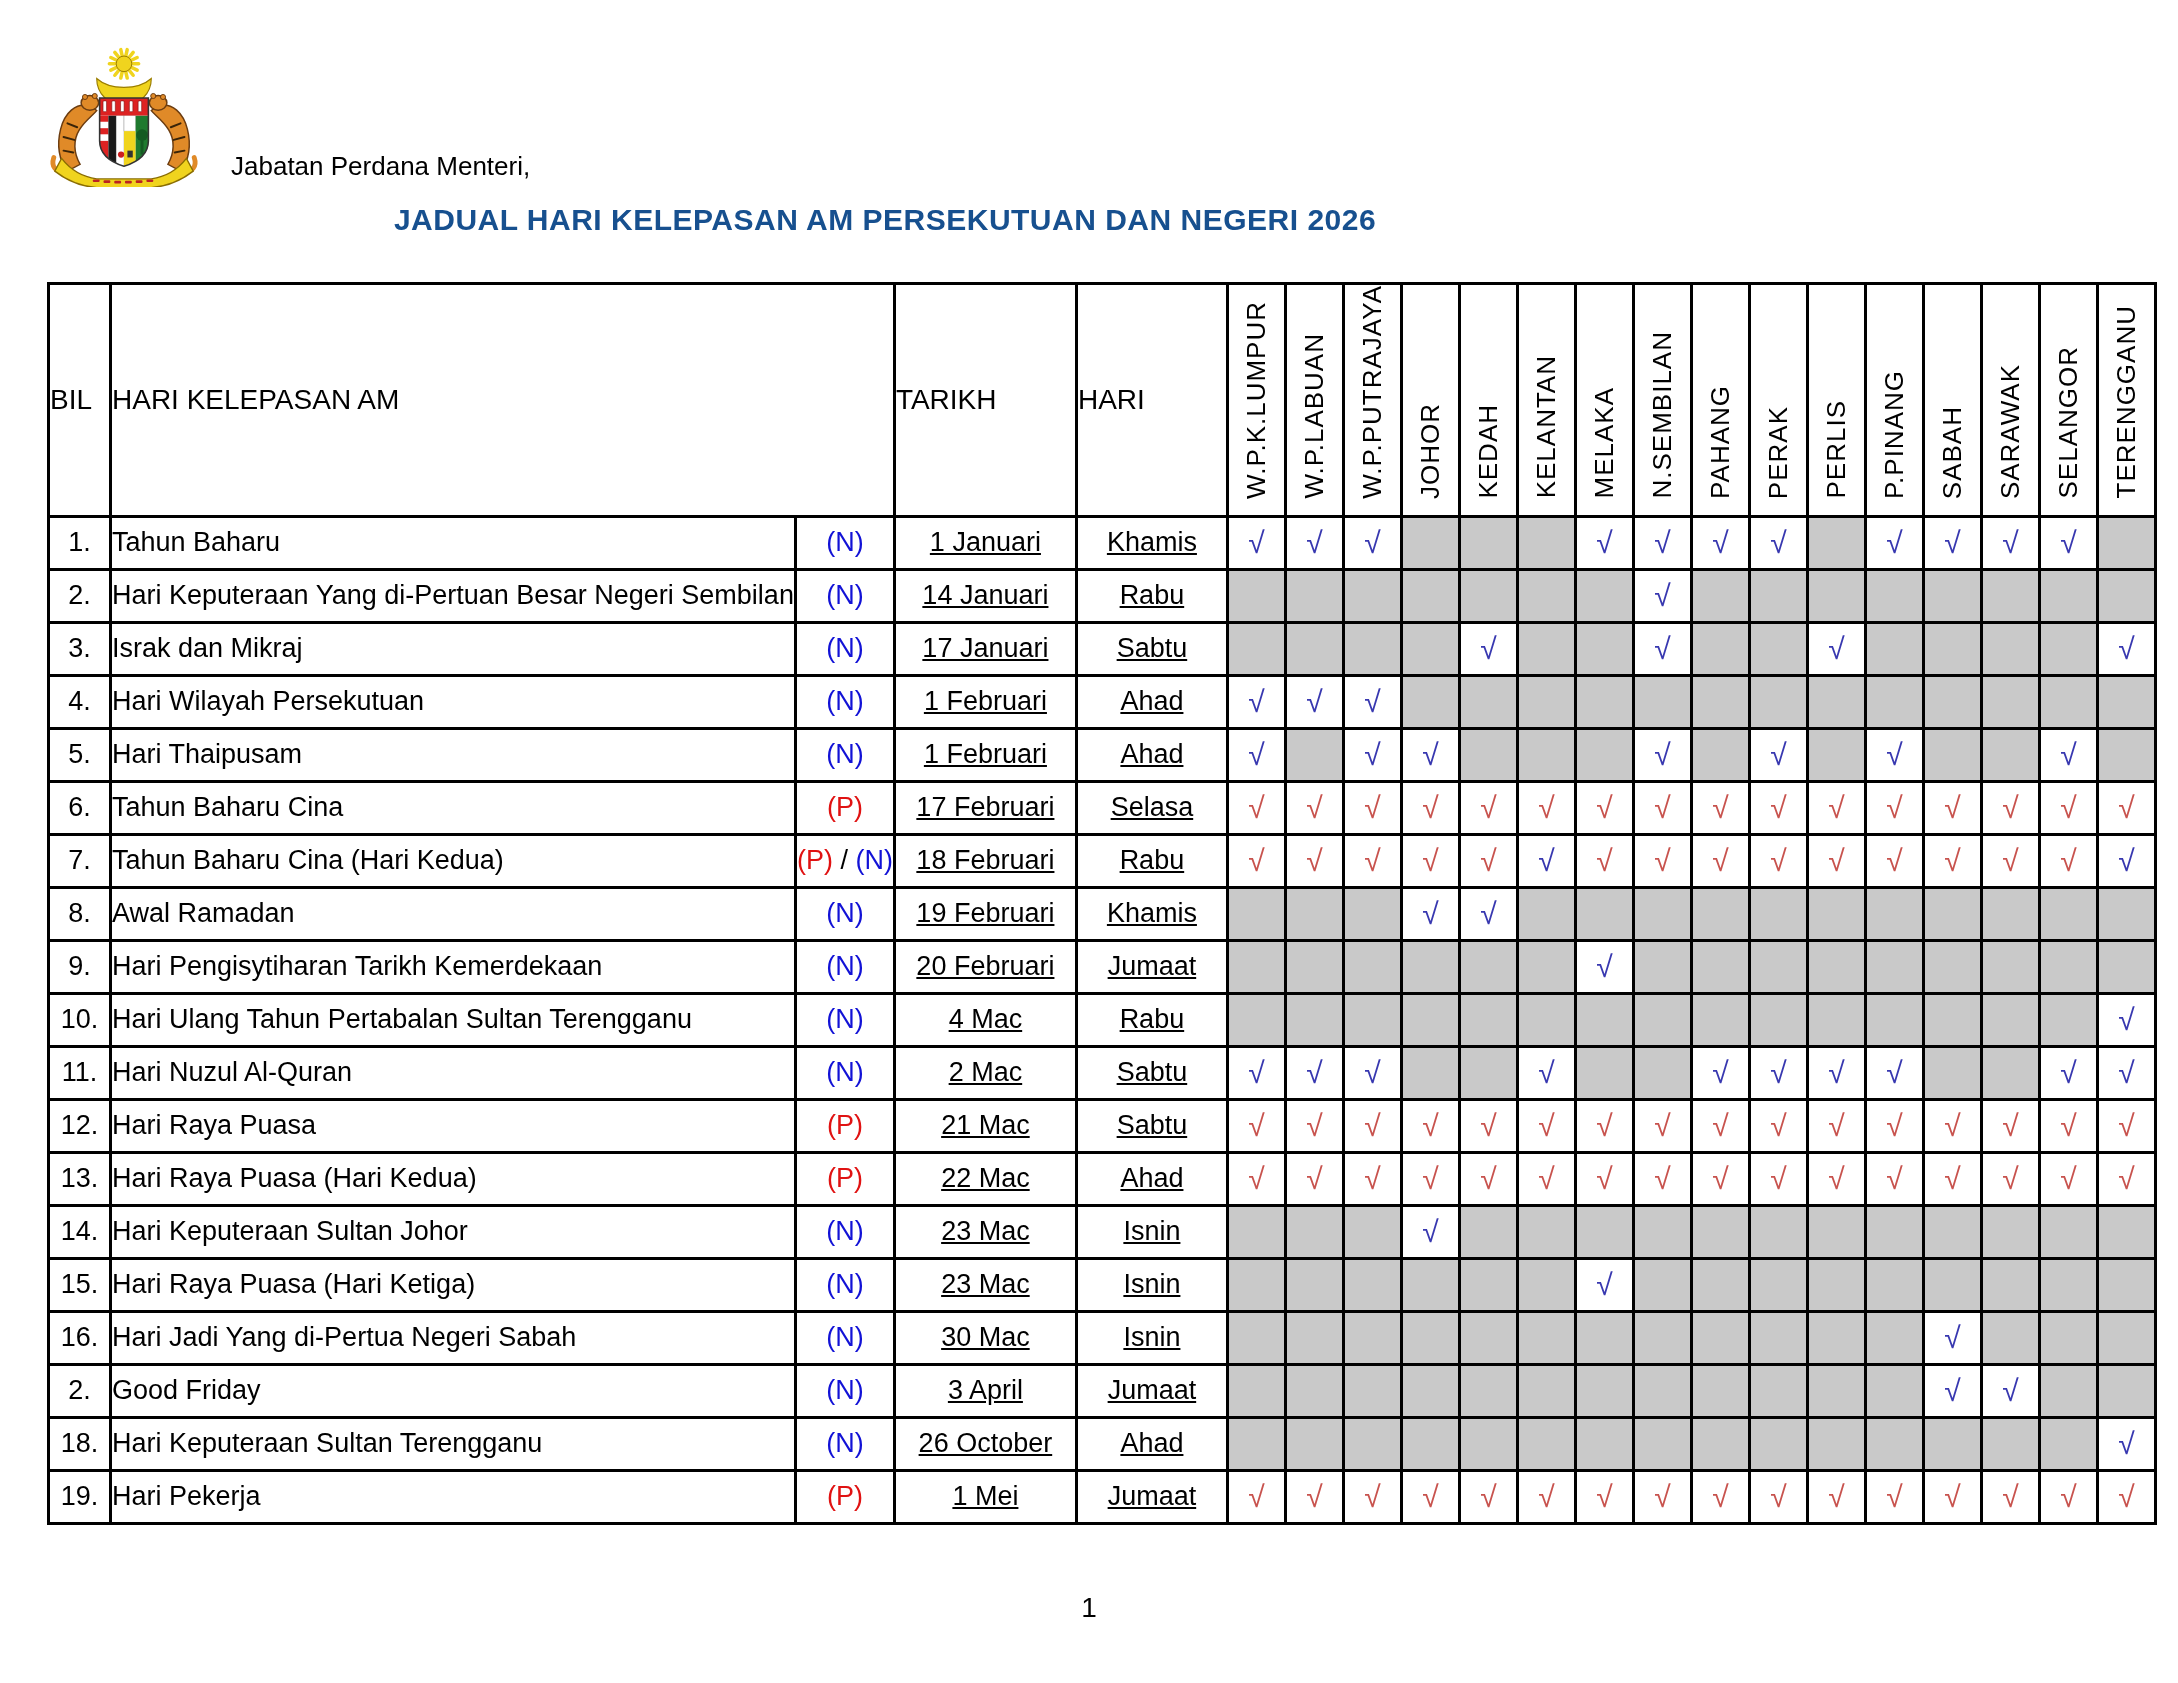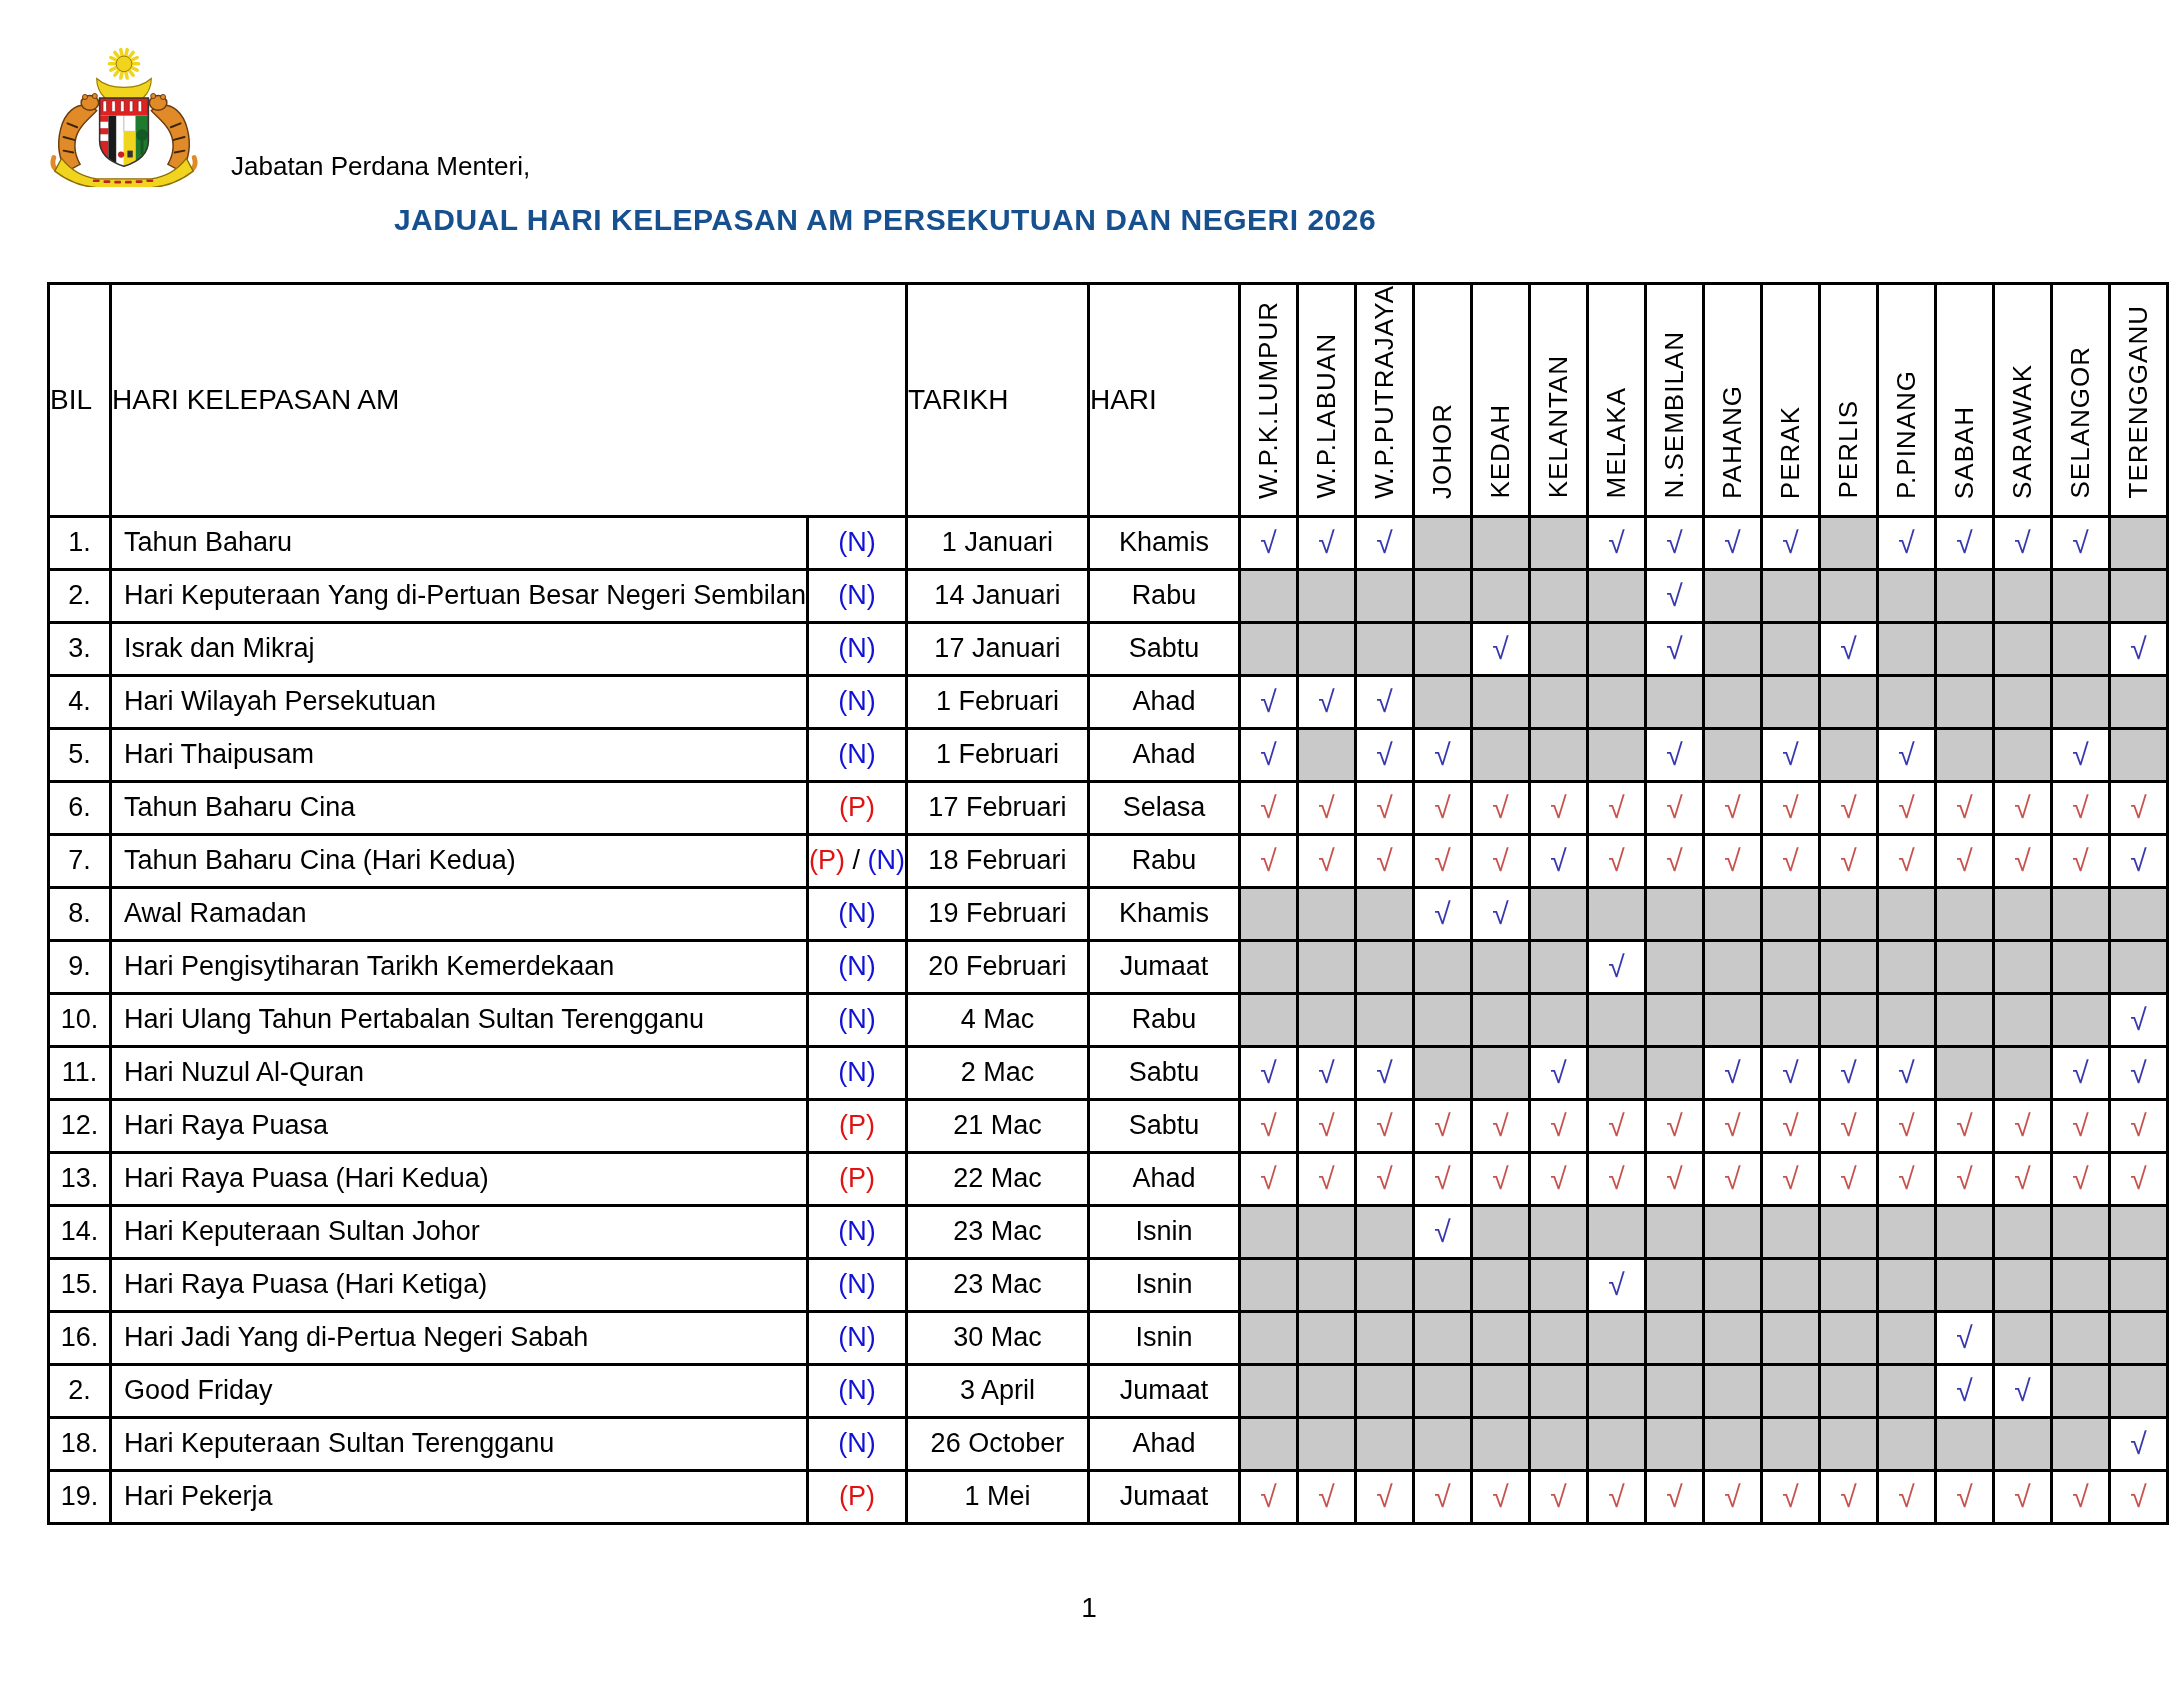--- a/index.html
+++ b/index.html
@@ -37,26 +37,26 @@
   .holiday-table thead tr{height:198px;}
   .holiday-table tbody tr{height:53px;}
   .holiday-table th{font-weight:normal;background:#fff;}
   th.h{font-size:28px;text-align:left;vertical-align:middle;}
   th.state-th{text-align:center;vertical-align:bottom;padding-bottom:12px;}
   .vtext{
     display:inline-block;writing-mode:vertical-rl;transform:rotate(180deg);
     font-size:26px;letter-spacing:1px;line-height:1;white-space:nowrap;
   }
   td.bil-cell{font-size:27px;text-align:center;}
-  td.name-cell{font-size:27px;text-align:left;padding-left:12px;white-space:nowrap;}
+  td.name-cell{font-size:27px;text-align:left;white-space:nowrap;}
   td.np-cell{font-size:27px;text-align:center;white-space:nowrap;}
   .np-red{color:var(--np-red);}
   .np-blue{color:var(--np-blue);}
   .np-black{color:#000;}
-  td.date-cell,td.day-cell{font-size:27px;text-align:center;}
+  td.date-cell,td.day-cell{font-size:27px;text-align:center;text-decoration:underline;}
   td.state-cell{text-align:center;vertical-align:middle;font-size:30px;line-height:1;}
   td.state-cell.empty{background:var(--cell-gray);}
   td.state-cell.blue{color:var(--check-blue);}
   td.state-cell.red{color:var(--check-red);}
   .page-number{
     position:absolute;left:0;top:1592px;width:2178px;text-align:center;font-size:28px;
   }
 </style>
 </head>
 <body>

